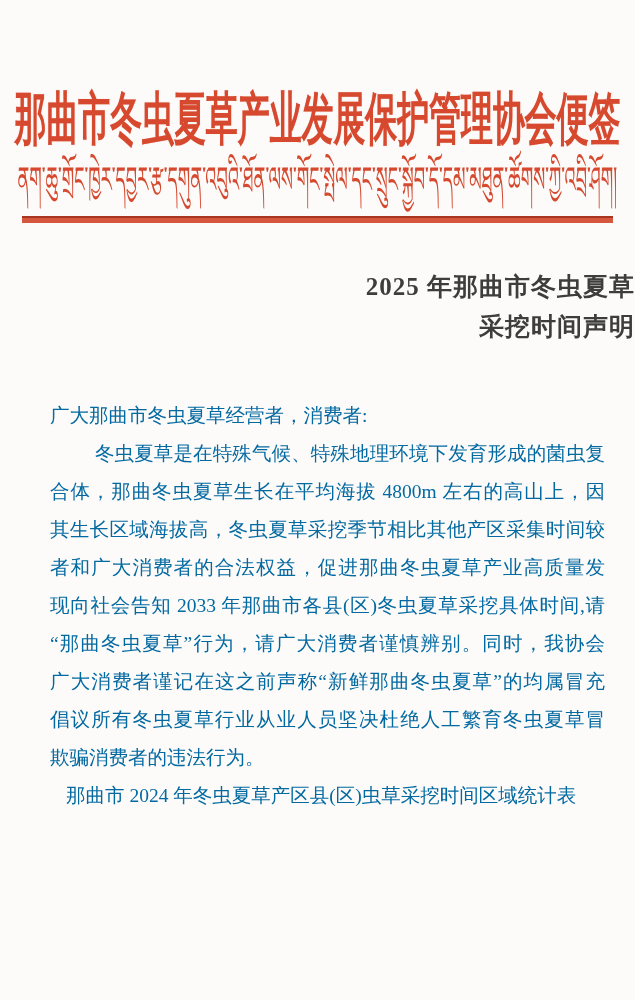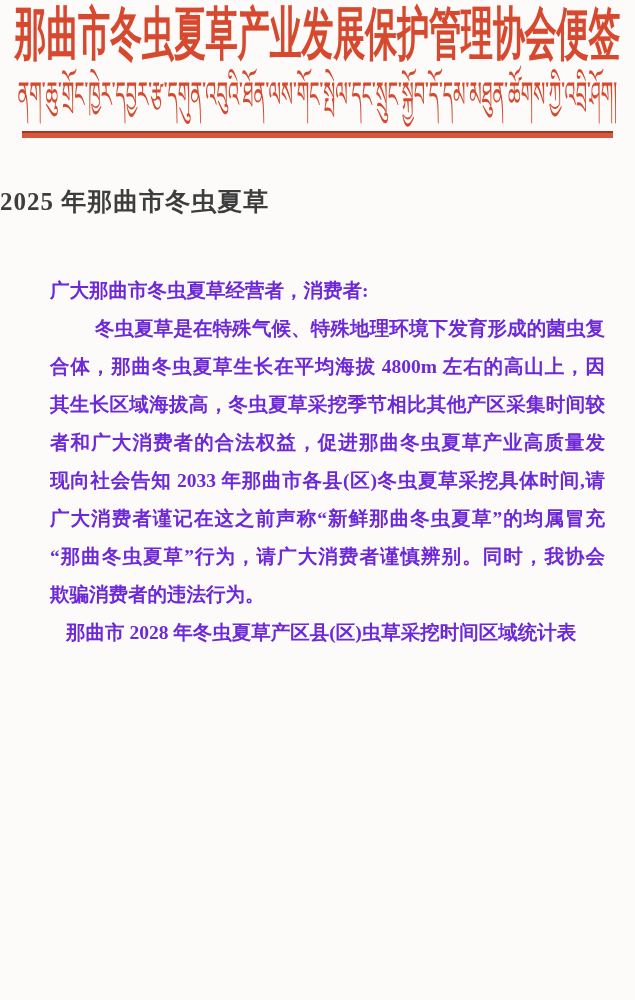--- a/index.html
+++ b/index.html
@@ -8,21 +8,21 @@
     background:#f3f2f0;
     font-family:"Liberation Serif","DejaVu Serif",serif;
   }
   .page{
     position:relative;
     width:635px;height:1000px;
     background:#fcfbf9;
     overflow:hidden;
   }
   
-  .letterhead{}
+  .letterhead{padding-top:85px;}
   .lh-cn-wrap{
     width:606px;margin:0 auto;height:68px;
     display:flex;align-items:center;justify-content:center;
   }
   .lh-cn{
     display:inline-block;white-space:nowrap;
     font-size:57px;line-height:68px;font-weight:bold;
     color:#d6492f;
     text-shadow:0 0 1px rgba(214,73,47,.45);
     transform-origin:center center;
@@ -39,30 +39,29 @@
   }
   .lh-rule{
     margin:9px 22px 0 22px;height:7px;
     background:#d5573e;
     border-top:2px solid #a8351f;
     box-sizing:border-box;
   }
   
   .doc-title{
     margin-top:44px;
-    text-align:left;
+    text-align:right;
     font-size:25px;line-height:40px;font-weight:bold;
     color:#3d3d3d;letter-spacing:1px;
   }
   
   .doc-body{
     margin:50px 30px 0 50px;
     font-size:19.5px;line-height:38px;
-    color:#6d28d9;
-    font-weight:bold;
+    color:#0369a1;
   }
   .line{white-space:nowrap;}
   .line.j{
     white-space:normal;
     text-align:justify;
     text-align-last:justify;
     text-justify:inter-character;
     overflow:hidden;height:38px;
   }
   .line.indent2{padding-left:45px;}
@@ -78,28 +77,30 @@
       <span class="lh-cn fit-scale" style="transform: scaleX(0.559557);">那曲市冬虫夏草产业发展保护管理协会便签</span>
     </div>
     <div class="lh-bo-wrap">
       <span class="lh-bo fit-scale" style="transform: scaleX(0.493016);">ནག་ཆུ་གྲོང་ཁྱེར་དབྱར་རྩ་དགུན་འབུའི་ཐོན་ལས་གོང་སྤེལ་དང་སྲུང་སྐྱོབ་དོ་དམ་མཐུན་ཚོགས་ཀྱི་འབྲི་ཤོག།</span>
     </div>
     <div class="lh-rule"></div>
   </div>
 
   <div class="doc-title">
     <div>2025 年那曲市冬虫夏草</div>
+    <div>采挖时间声明</div>
   </div>
 
   <div class="doc-body">
     <div class="line">广大那曲市冬虫夏草经营者，消费者:</div>
     <div class="line j indent2">冬虫夏草是在特殊气候、特殊地理环境下发育形成的菌虫复</div>
     <div class="line j">合体，那曲冬虫夏草生长在平均海拔 4800m 左右的高山上，因</div>
     <div class="line j">其生长区域海拔高，冬虫夏草采挖季节相比其他产区采集时间较</div>
     <div class="line j">者和广大消费者的合法权益，促进那曲冬虫夏草产业高质量发展，</div>
     <div class="line j">现向社会告知 2033 年那曲市各县(区)冬虫夏草采挖具体时间,请</div>
+    <div class="line j">“那曲冬虫夏草”行为，请广大消费者谨慎辨别。同时，我协会</div>
     <div class="line j">广大消费者谨记在这之前声称“新鲜那曲冬虫夏草”的均属冒充</div>
-    <div class="line j">“那曲冬虫夏草”行为，请广大消费者谨慎辨别。同时，我协会</div>
+    <div class="line j">倡议所有冬虫夏草行业从业人员坚决杜绝人工繁育冬虫夏草冒</div>
     <div class="line">欺骗消费者的违法行为。</div>
-    <div class="line indent1">那曲市 2028 年冬虫夏草产区县(区)虫草采挖时间区域统计表</div>
+    <div class="line indent1">那曲市 2024 年冬虫夏草产区县(区)虫草采挖时间区域统计表</div>
   </div>
 
 </div>
 
 </body></html>

